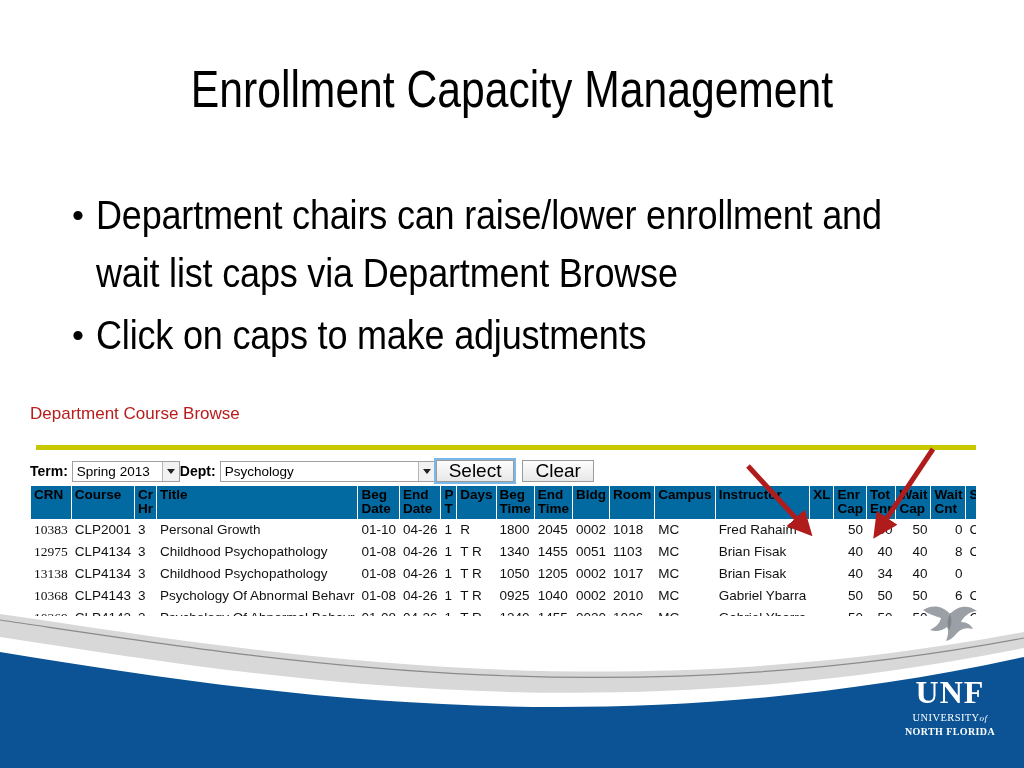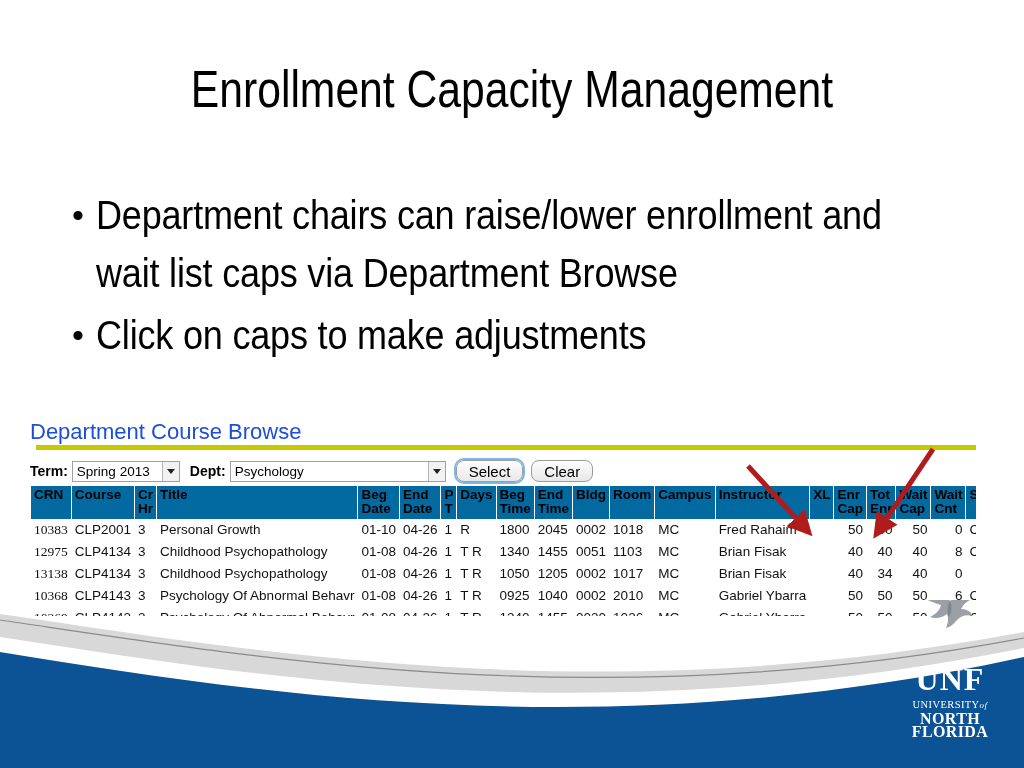--- a/index.html
+++ b/index.html
@@ -62,25 +62,24 @@
   #app-shot {
     position: absolute;
     left: 30px; top: 404px;
     width: 946px; height: 212px;
     overflow: hidden;
     background: #ffffff;
   }
   #app-heading {
     position: absolute;
     left: 0; top: 0;
-    font-size: 22px;
-    color: #1d4ed8;
+    font-size: 17px;
+    color: #b91c1c;
     font-family: "Liberation Sans", sans-serif;
     white-space: nowrap;
-    margin-top: 15px;
   }
   #yellow-bar {
     position: absolute;
     left: 6px; top: 41px;
     width: 940px; height: 5px;
     background: #c8c800;
   }
 
   
   #toolbar {
@@ -97,21 +96,21 @@
     font-weight: bold;
     color: #000;
     margin-right: 4px;
   }
   .combo {
     display: inline-flex;
     align-items: center;
     height: 21px;
     border: 1px solid #a0a0a0;
     background: #ffffff;
-    margin-right: 10px;
+    margin-right: 0;
     padding: 0 0 0 4px;
     font-size: 13.5px;
     color: #000;
   }
   .combo .cv { padding-right: 6px; white-space: nowrap; }
   .combo .arrow-box {
     width: 17px; height: 19px;
     border-left: 1px solid #b5b5b5;
     background: #f2f2f2;
     display: flex; align-items: center; justify-content: center;
@@ -122,25 +121,25 @@
     width: 0; height: 0;
     border-left: 4px solid transparent;
     border-right: 4px solid transparent;
     border-top: 5px solid #222;
   }
   #combo-term { width: 108px; }
   #combo-dept { width: 216px; }
   .btn {
     height: 22px;
     padding: 0 12px;
-    font-size: 15px;
+    font-size: 19px;
     color: #000;
     background: linear-gradient(#fdfdfd, #e8e8e8);
     border: 1px solid #9b9b9b;
-    border-radius: 8px;
+    border-radius: 0;
     display: inline-flex; align-items: center;
     margin-right: 8px;
   }
   .btn.focus { outline: 2px solid #7ab8e8; outline-offset: 0px; }
 
   
   #course-table {
     position: absolute;
     left: 0; top: 82px;
     width: 946px;
@@ -201,21 +200,21 @@
   }
   #unf-sub1 {
     font-size: 10.5px;
     font-weight: normal;
     letter-spacing: 0.4px;
     line-height: 13px;
     font-family: "Liberation Serif", serif;
   }
   #unf-sub1 .of { font-style: italic; font-size: 9px; }
   #unf-sub2 {
-    font-size: 16px;
+    font-size: 10px;
     font-weight: bold;
     letter-spacing: 0.4px;
     line-height: 13px;
     font-family: "Liberation Serif", serif;
   }
 </style>
 </head>
 <body>
 
 <div id="slide-title">Enrollment Capacity Management</div>

